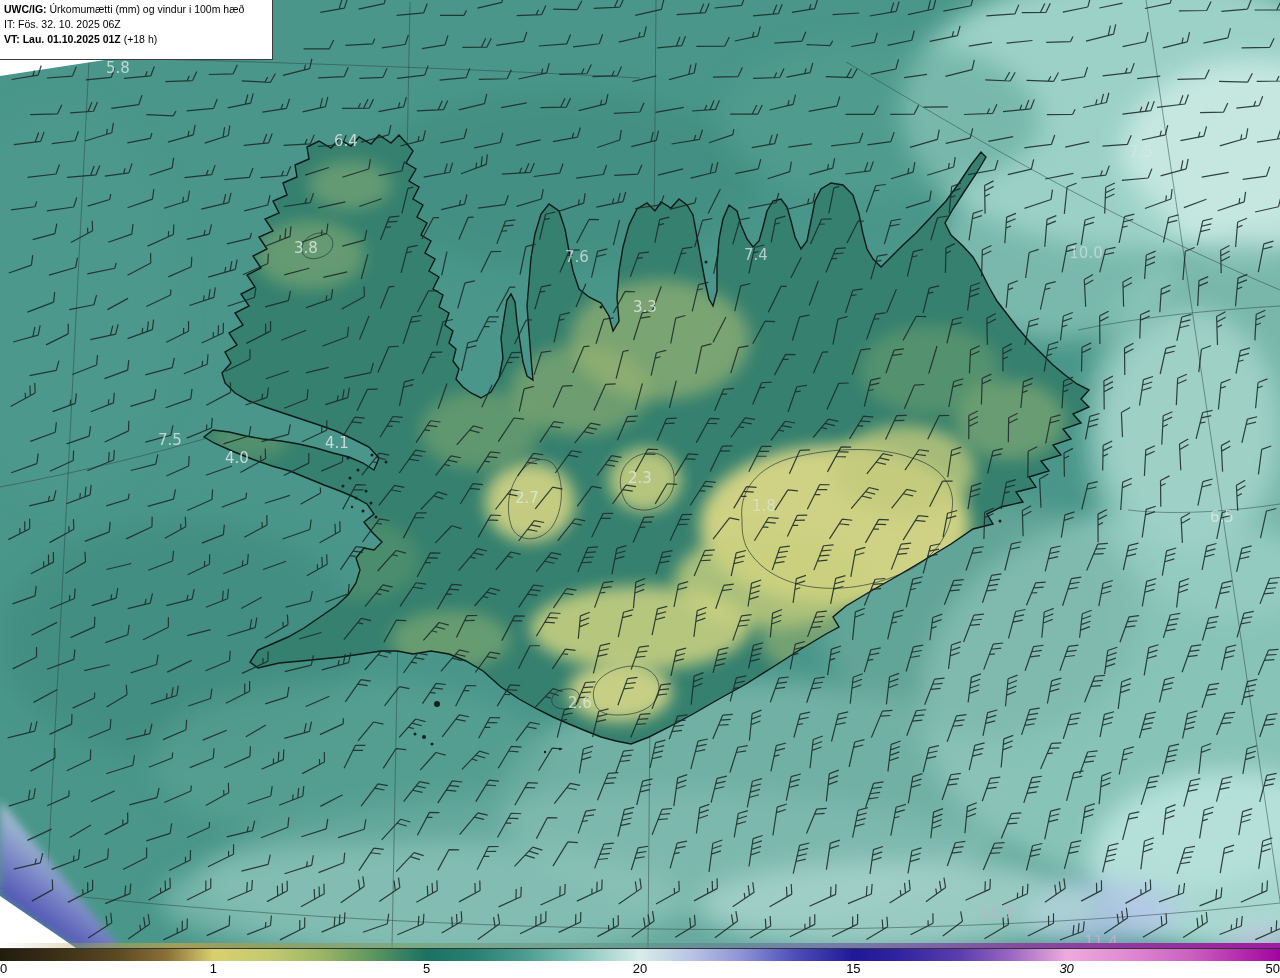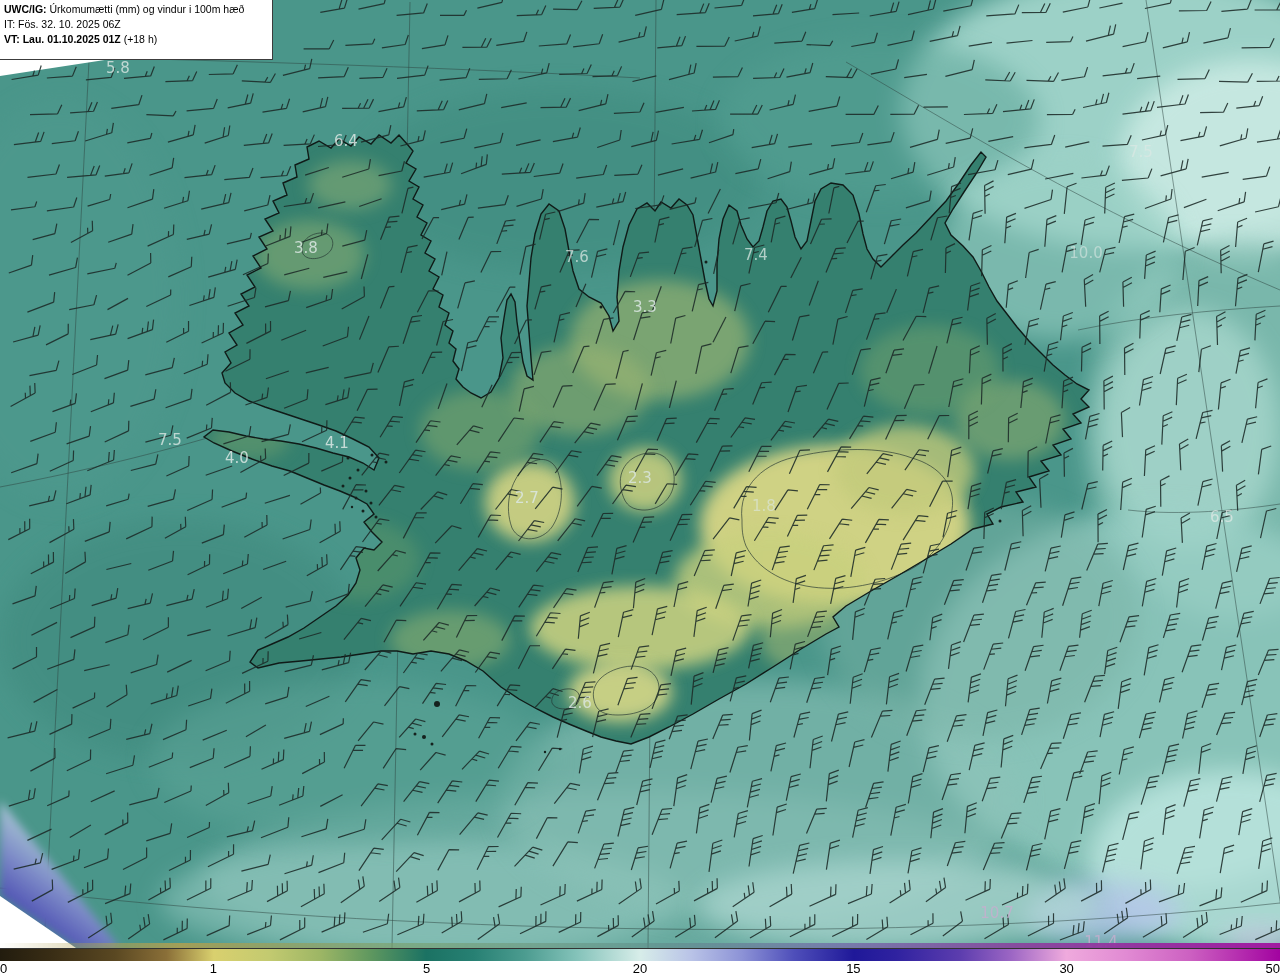--- a/index.html
+++ b/index.html
@@ -1108,18 +1108,18 @@
   </div>
 
   <div class="cbwrap">
     <div class="cbar" id="cbar" style="background: linear-gradient(to right, rgb(34, 28, 14) 0%, rgb(57, 45, 21) 4%, rgb(90, 72, 34) 9%, rgb(138, 111, 56) 13%, rgb(217, 208, 110) 16.7%, rgb(195, 202, 112) 21%, rgb(157, 182, 101) 25%, rgb(94, 151, 95) 29%, rgb(27, 114, 99) 33.3%, rgb(39, 128, 115) 37%, rgb(76, 156, 144) 41%, rgb(131, 194, 185) 45%, rgb(215, 237, 233) 50%, rgb(185, 195, 231) 54%, rgb(140, 146, 214) 58%, rgb(79, 79, 186) 62%, rgb(31, 24, 153) 66.7%, rgb(47, 34, 160) 70%, rgb(92, 61, 174) 75%, rgb(156, 102, 196) 79%, rgb(239, 170, 221) 83.3%, rgb(225, 138, 211) 88%, rgb(204, 96, 193) 93%, rgb(162, 3, 160) 100%);"></div>
     <div class="cblabels" id="cblabels">
         <span class="cbtick first" style="left: 0%;">0</span>
         <span class="cbtick" style="left: 16.67%;">1</span>
         <span class="cbtick" style="left: 33.33%;">5</span>
         <span class="cbtick" style="left: 50%;">20</span>
         <span class="cbtick" style="left: 66.67%;">15</span>
-        <span class="cbtick" style="left: 83.33%;">30</span>
+        <span class="cbtick" style="left: 83.33%; font-style: italic;">30</span>
         <span class="cbtick last" style="left: 100%;">50</span>
       </div>
   </div>
 
 </div>
 
 </body></html>

